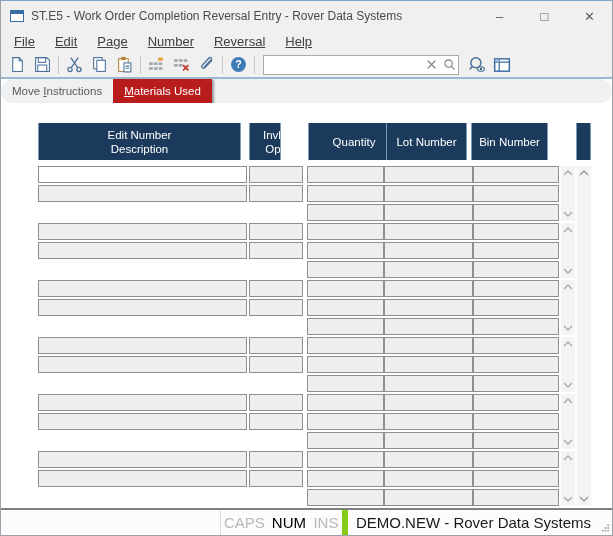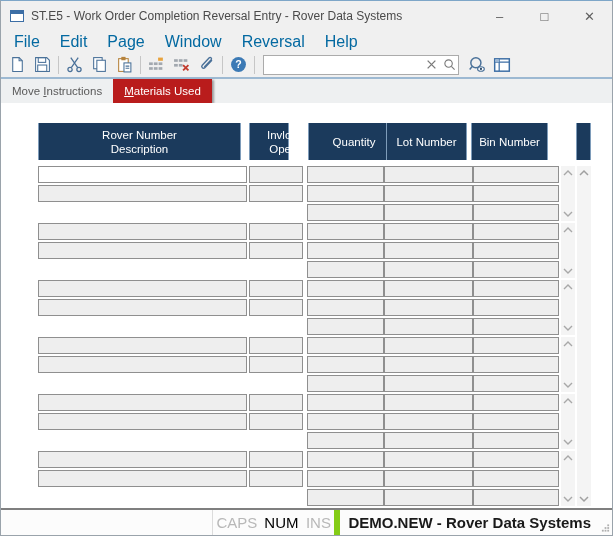--- a/index.html
+++ b/index.html
@@ -12,49 +12,49 @@
 
 .titlebar { height: 30px; background: #f0f0f0; display: flex; align-items: center; flex-shrink: 0; }
 .app-icon { width: 14px; height: 12px; border: 1px solid #3c6ea5; border-top: 4px solid #3c6ea5;
   margin: 0 7px 0 9px; background: #fff; flex-shrink: 0; }
 .title-text { font-size: 12px; color: #4a4a4a; flex: 1; white-space: nowrap; overflow: hidden; }
 .winbtn { width: 45px; height: 30px; display: flex; align-items: center; justify-content: center;
   color: #5f5f5f; font-size: 13px; }
 
 
 .menubar { height: 21px; background: #f0f0f0; display: flex; align-items: center; padding-left: 3px; flex-shrink: 0; }
-.menu-item { padding: 2px 10px; font-size: 16px; color: #0369a1; }
+.menu-item { padding: 2px 10px; font-size: 13px; color: #404040; text-decoration: underline; }
 
 
 .toolbar { height: 27px; background: #f0f0f0; display: flex; align-items: center;
   padding-left: 4px; border-bottom: 2px solid #9db9d2; flex-shrink: 0; }
 .tbtn { width: 25px; height: 24px; display: flex; align-items: center; justify-content: center; }
 .tsep { width: 1px; height: 18px; background: #c6c6c6; margin: 0 3px; }
 .searchbox { width: 196px; height: 20px; background: #fff; border: 1px solid #ababab;
   display: flex; align-items: center; margin: 0 5px; }
 .searchbox input { border: none; outline: none; flex: 1; min-width: 0; font-size: 12px;
   padding-left: 5px; background: transparent; font-family: "Liberation Sans", sans-serif; }
 .sb-ico { width: 18px; height: 18px; display: flex; align-items: center; justify-content: center; }
 
 
-.tabstrip { height: 24px; background: #eef0f1; display: flex; align-items: stretch; flex-shrink: 0; }
+.tabstrip { height: 24px; background: #eef0f1; display: flex; align-items: stretch; flex-shrink: 0; border-radius: 12px; }
 .tab { display: flex; align-items: center; padding: 0 11px; font-size: 11.5px; color: #5a5a5a; }
 .tab .mn { text-decoration: underline; }
 .tab.active { background: #b91c1c; color: #fff; box-shadow: 2px 1px 2px rgba(0,0,0,.35); }
 
 
 .content { flex: 1; background: #fff; position: relative; }
 .grid { position: absolute; left: 37px; top: 20px; width: 556px; }
 .ghead { position: relative; height: 37px; }
 .hcell { position: absolute; top: 0; height: 37px; background: #1b3a5c; color: #fff;
   font-size: 11.5px; display: flex; flex-direction: column; align-items: center;
   justify-content: center; line-height: 14px; text-align: center;
   border-left: 1px solid #7e9cba; border-right: 1px solid #7e9cba; }
 .hc-part   { left: 0;   width: 203px; }
-.hc-invloc { left: 211px; width: 40px; padding-left: 26px; }
+.hc-invloc { left: 211px; width: 32px; padding-left: 26px; }
 .hc-qty    { left: 270px; width: 92px; }
 .hc-lot    { left: 348px; width: 81px; }
 .hc-bin    { left: 433px; width: 77px; }
 .hc-sliver { left: 538px; width: 15px; }
 
 .gbody { position: relative; margin-top: 5px; height: 342px; }
 .group { position: relative; height: 57px; }
 .fld { position: absolute; height: 17px; background: #eeeeee; border: 1px solid #8f8f8f; }
 .fld.active { background: #fff; }
 .f-part   { left: 0;    width: 209px; }
@@ -72,42 +72,42 @@
 .chev { width: 12px; height: 8px; display: block; }
 
 
 .statusbar { height: 27px; border-top: 2px solid #7f7f7f; background: #fcfcfc;
   display: flex; align-items: center; font-size: 15px; flex-shrink: 0; }
 .sb-spacer { flex: 1; align-self: stretch; border-right: 1px solid #dcdcdc; }
 .sb-pane { align-self: stretch; display: flex; align-items: center; justify-content: center; }
 .sb-caps { width: 47px; color: #b8b8b8; }
 .sb-num  { width: 42px; color: #000; }
 .sb-ins  { width: 38px; color: #b8b8b8; border-right: 6px solid #84cc16; }
-.sb-msg  { padding: 0 8px; color: #1a1a1a; white-space: nowrap; font-weight: bold; }
+.sb-msg  { padding: 0 8px; color: #1a1a1a; white-space: nowrap; }
 .sb-grip { width: 13px; align-self: stretch; display: flex; align-items: flex-end; justify-content: flex-end; padding: 2px; }
 svg { display: block; }
 </style>
 </head>
 <body>
 
 <div class="window">
 
   <div class="titlebar">
     <div class="app-icon"></div>
     <div class="title-text">ST.E5 - Work Order Completion Reversal Entry - Rover Data Systems</div>
     <div class="winbtn">–</div>
     <div class="winbtn">□</div>
     <div class="winbtn">✕</div>
   </div>
 
   <div class="menubar">
     <span class="menu-item">File</span>
     <span class="menu-item">Edit</span>
     <span class="menu-item">Page</span>
-    <span class="menu-item">Window</span>
+    <span class="menu-item">Number</span>
     <span class="menu-item">Reversal</span>
     <span class="menu-item">Help</span>
   </div>
 
   <div class="toolbar">
     <div class="tbtn">
       <svg width="17" height="17" viewBox="0 0 16 16">
           <path d="M3.5 1.5h6l3 3v10h-9z" fill="#fff" stroke="#4a7199"></path>
           <path d="M9.5 1.5v3h3" fill="none" stroke="#4a7199"></path>
         </svg>
@@ -217,21 +217,21 @@
     </div>
     <div class="tab active">
       <span><span></span><span class="mn">M</span><span>aterials Used</span></span>
     </div>
   </div>
 
   <div class="content">
     <div class="grid">
       <div class="ghead">
         <div class="hcell hc-part">
-          <span>Rover Number</span>
+          <span>Edit Number</span>
             <span>Description</span>
         </div>
         <div class="hcell hc-invloc">
           <span>Invloc</span>
             <span>Oper</span>
         </div>
         <div class="hcell hc-qty">
           <span>Quantity</span>
         </div>
         <div class="hcell hc-lot">

